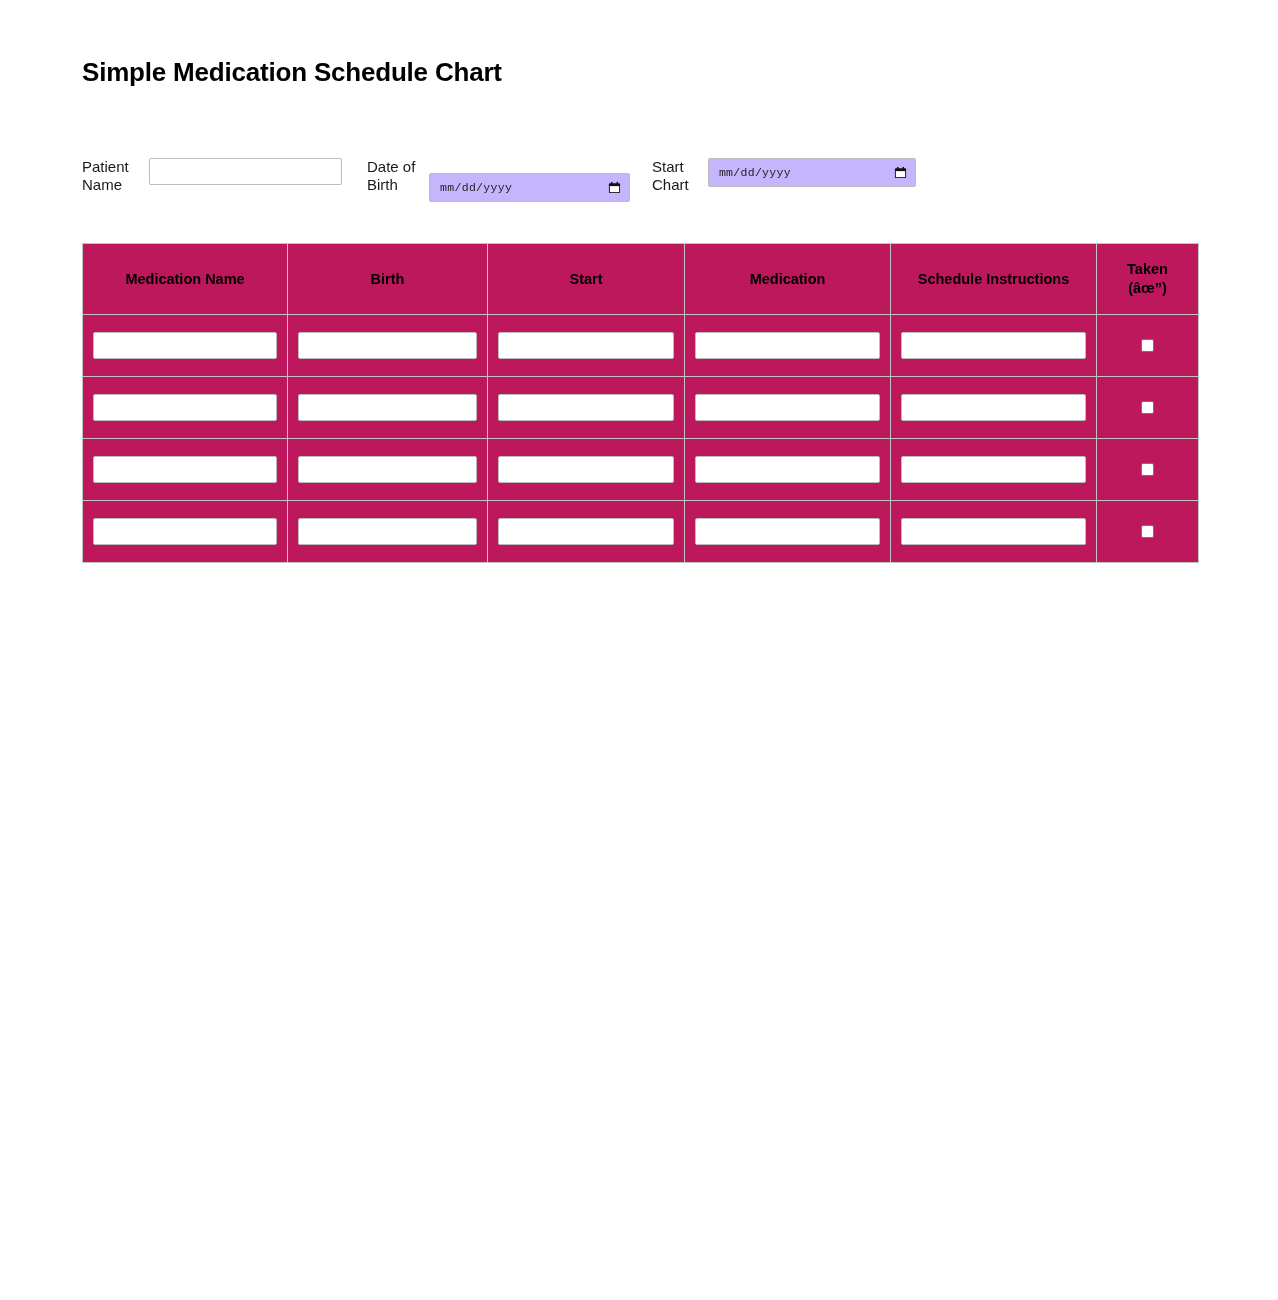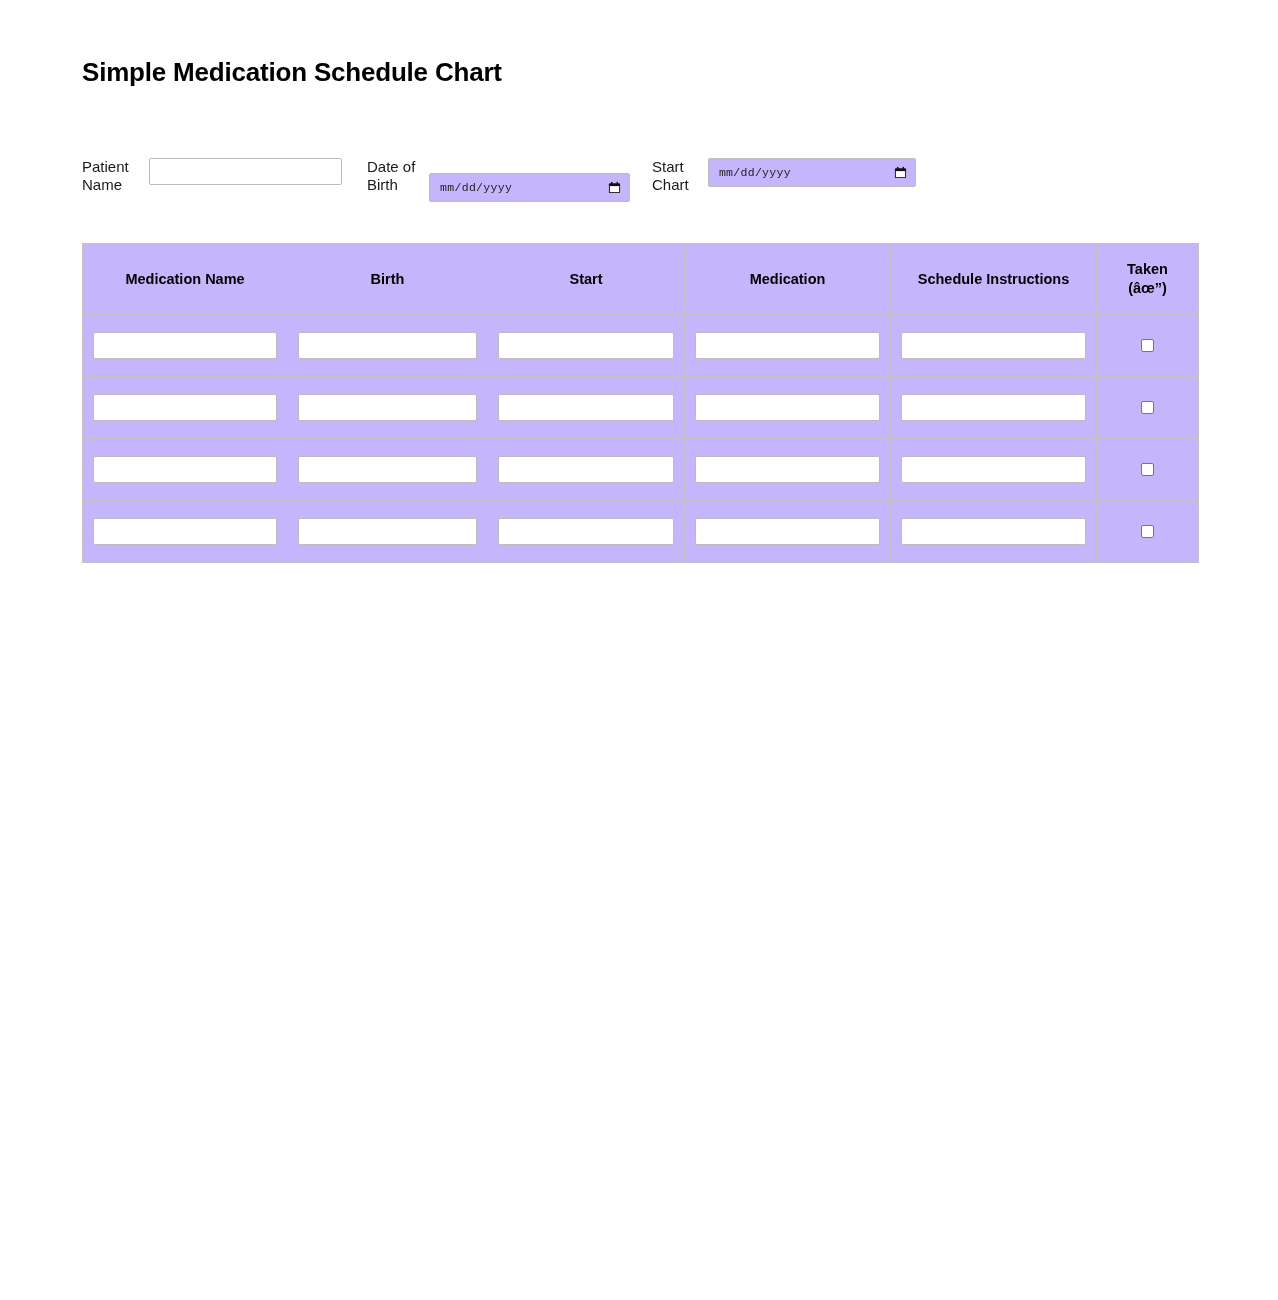--- a/index.html
+++ b/index.html
@@ -87,21 +87,21 @@
     height: 13px;
     display: block;
     flex: 0 0 auto;
   }
 
   table.sched {
     border-collapse: collapse;
     margin: 41px 0 0 82px;
     width: 1116px;
     table-layout: fixed;
-    background: #c4b5fd;
+    background: #be185d;
   }
   table.sched th,
   table.sched td {
     border: 1px solid #c3c3c3;
     padding: 0;
     vertical-align: middle;
   }
   table.sched th {
     font-size: 14.5px;
     font-weight: bold;

